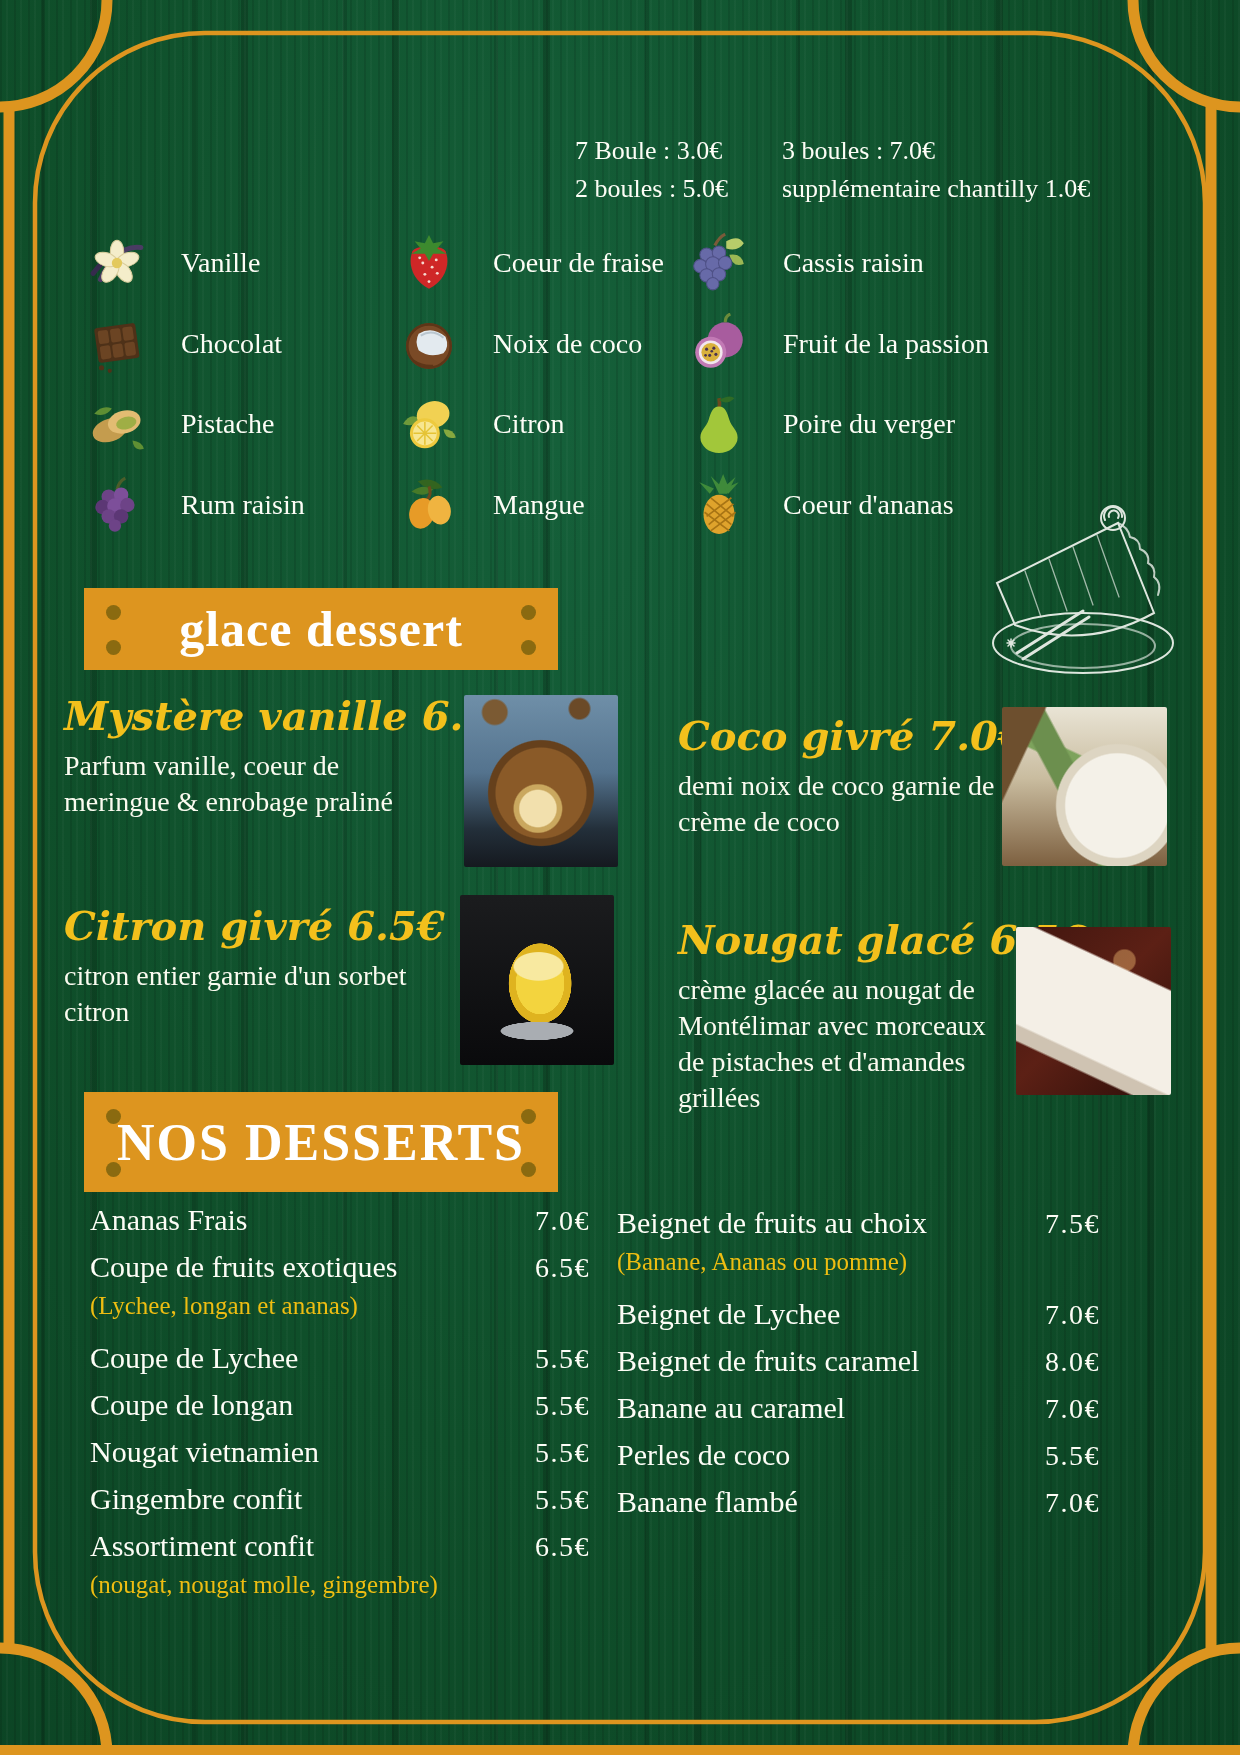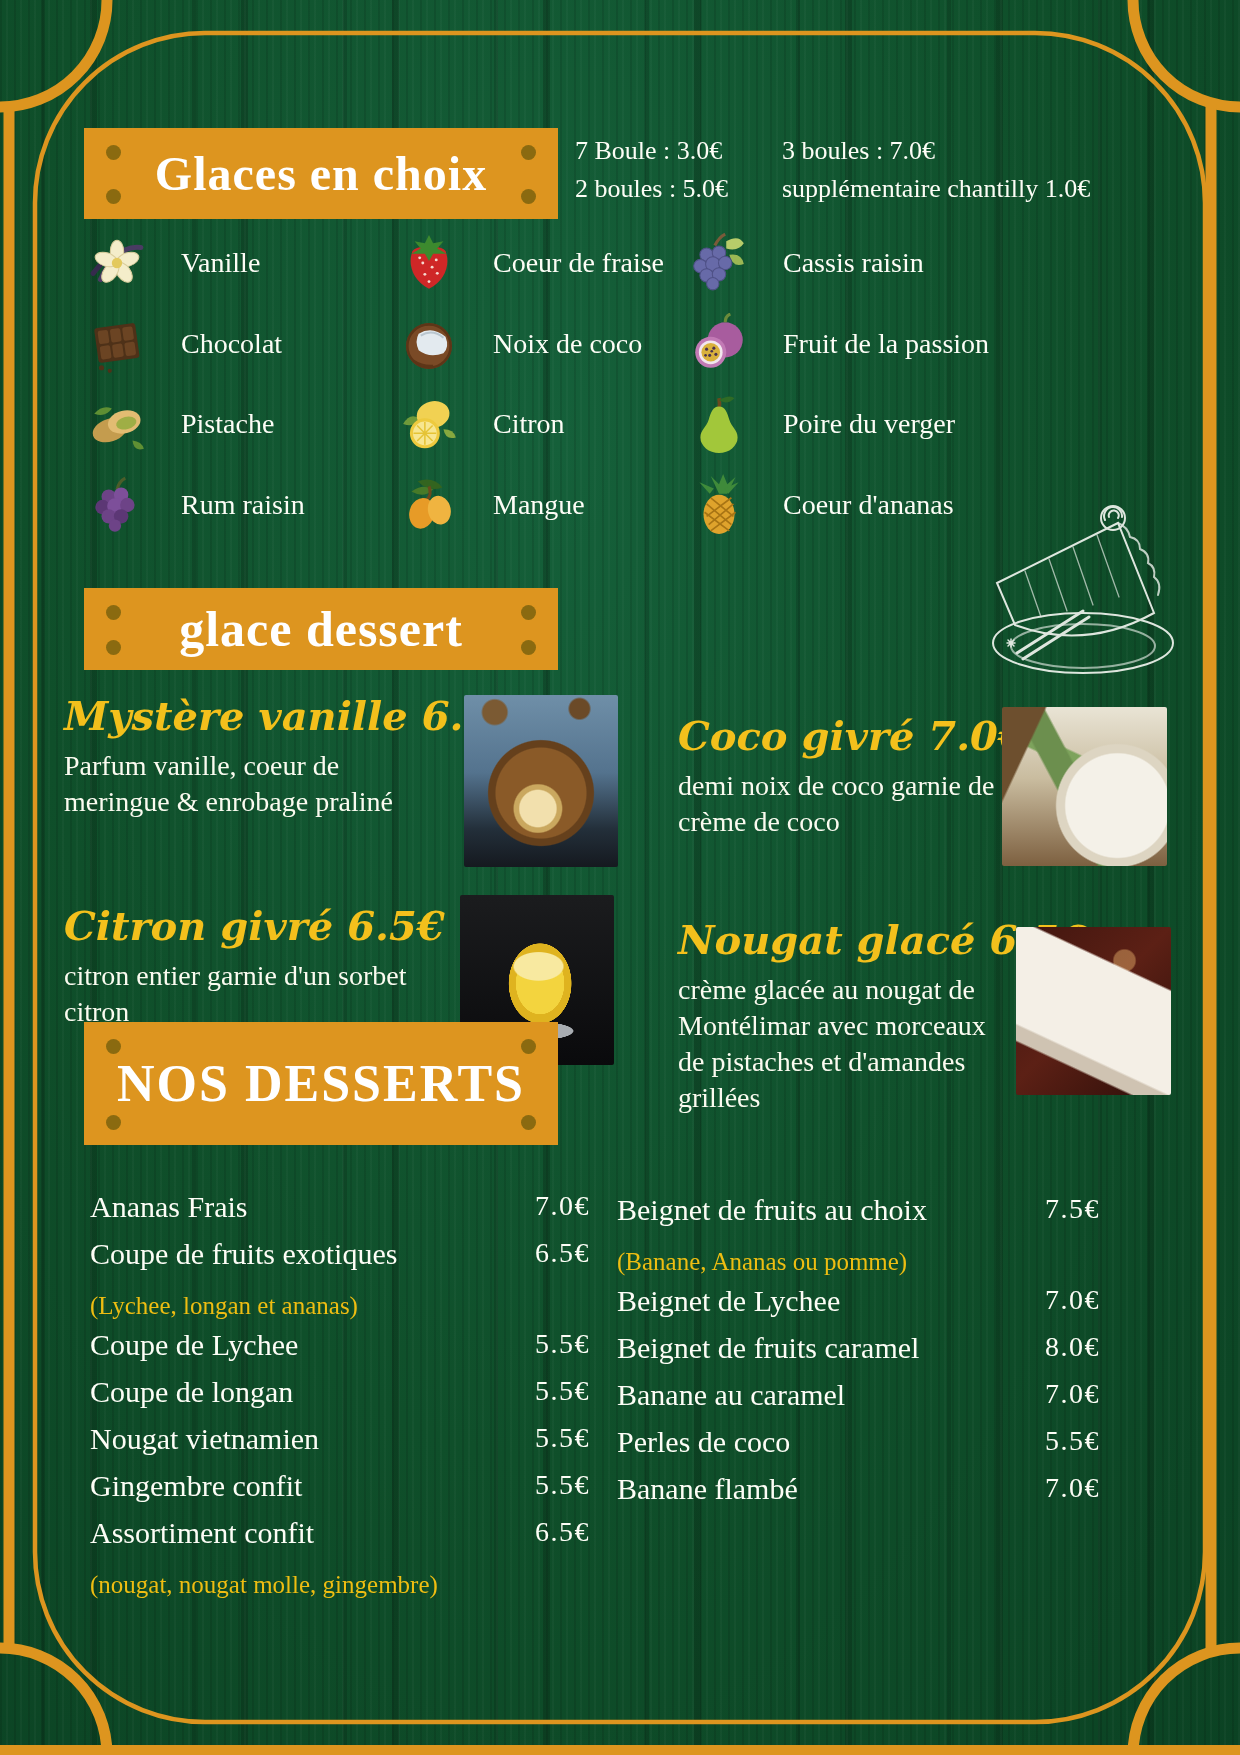--- a/index.html
+++ b/index.html
@@ -21,21 +21,21 @@
   .plaque{position:absolute;left:84px;width:474px;background:var(--orange);
     display:flex;align-items:center;justify-content:center}
   .plaque .rivet{position:absolute;width:15px;height:15px;border-radius:50%;background:var(--rivet)}
   .rivet.tl{left:22px;top:17px}.rivet.tr{right:22px;top:17px}
   .rivet.bl{left:22px;bottom:15px}.rivet.br{right:22px;bottom:15px}
   .plaque .ptitle{font-weight:600;color:#fff;letter-spacing:1px}
   #plaque-glaces{top:128px;height:91px}
   #plaque-glaces .ptitle{font-size:48px}
   #plaque-glace-dessert{top:588px;height:82px}
   #plaque-glace-dessert .ptitle{font-size:50px}
-  #plaque-nos-desserts{top:1022px;height:123px}
+  #plaque-nos-desserts{top:1092px;height:100px}
   #plaque-nos-desserts .ptitle{font-size:52px;letter-spacing:2px}
   
   #scoop-pricing{position:absolute;left:575px;top:132px;font-size:26px;line-height:38px;color:var(--white)}
   #scoop-pricing .prow1{display:flex}
   #scoop-pricing .c1{width:207px;display:inline-block}
   
   .flavor-col{position:absolute;top:228px;height:312px;display:flex;flex-direction:column;justify-content:space-between}
   #flavor-col-1{left:86px}#flavor-col-2{left:398px}#flavor-col-3{left:688px}
   .flavor{display:flex;align-items:center;height:70px}
   .ficon{width:62px;height:62px;flex:0 0 62px}
@@ -77,21 +77,21 @@
       radial-gradient(circle at 20% 24%, rgba(243,152,58,.9) 0 7%, rgba(243,152,58,.3) 8% 17%, rgba(0,0,0,0) 18%),
       radial-gradient(circle at 38% 52%, rgba(230,120,50,.55) 0 5%, rgba(0,0,0,0) 6%),
       radial-gradient(circle at 70% 20%, rgba(255,200,120,.4) 0 6%, rgba(0,0,0,0) 7%),
       linear-gradient(135deg,#40150f 0%,#5c2015 48%,#2c0e09 100%)}
   
   #pie-sketch{position:absolute;left:955px;top:505px;width:240px;height:210px}
   
   .plist{position:absolute}
   #desserts-left-list{left:90px;top:1190px;width:500px}
   #desserts-right-list{left:617px;top:1193px;width:483px}
-  .prow{height:47px;display:flex;justify-content:space-between;align-items:flex-start}
+  .prow{height:47px;display:flex;justify-content:space-between;align-items:flex-end}
   .pname{font-size:30px;white-space:nowrap;color:var(--white)}
   .pprice{font-size:28px;letter-spacing:1.5px;color:var(--white)}
   .pnote{height:44px;display:flex;align-items:center;font-size:25px;color:var(--note);white-space:nowrap}
 </style>
 </head>
 <body>
 
 <div id="page">
 
   <svg class="frame" width="1240" height="1755" viewBox="0 0 1240 1755">
@@ -100,27 +100,20 @@
       <path d="M 0 107 A 107 107 0 0 0 107 0" stroke-width="11"></path>
       <path d="M 1240 107 A 107 107 0 0 1 1133 0" stroke-width="11"></path>
       <path d="M 0 1648 A 107 107 0 0 1 107 1755" stroke-width="11"></path>
       <path d="M 1240 1648 A 107 107 0 0 0 1133 1755" stroke-width="11"></path>
       <line x1="9" y1="104" x2="9" y2="1651" stroke-width="11"></line>
       <line x1="1211" y1="104" x2="1211" y2="1651" stroke-width="11"></line>
       <line x1="0" y1="1750" x2="1240" y2="1750" stroke-width="10"></line>
     </g>
   </svg>
 
-  <div class="plaque" id="plaque-glaces">
-    <span class="rivet tl"></span>
-    <span class="rivet tr"></span>
-    <span class="rivet bl"></span>
-    <span class="rivet br"></span>
-    <span class="ptitle">Glaces en choix</span>
-  </div>
 
   <div id="scoop-pricing">
     <div class="prow1">
       <span class="c1">7 Boule : 3.0€</span>
       <span>3 boules : 7.0€</span>
     </div>
     <div class="prow1">
       <span class="c1">2 boules : 5.0€</span>
       <span>supplémentaire chantilly 1.0€</span>
     </div>

